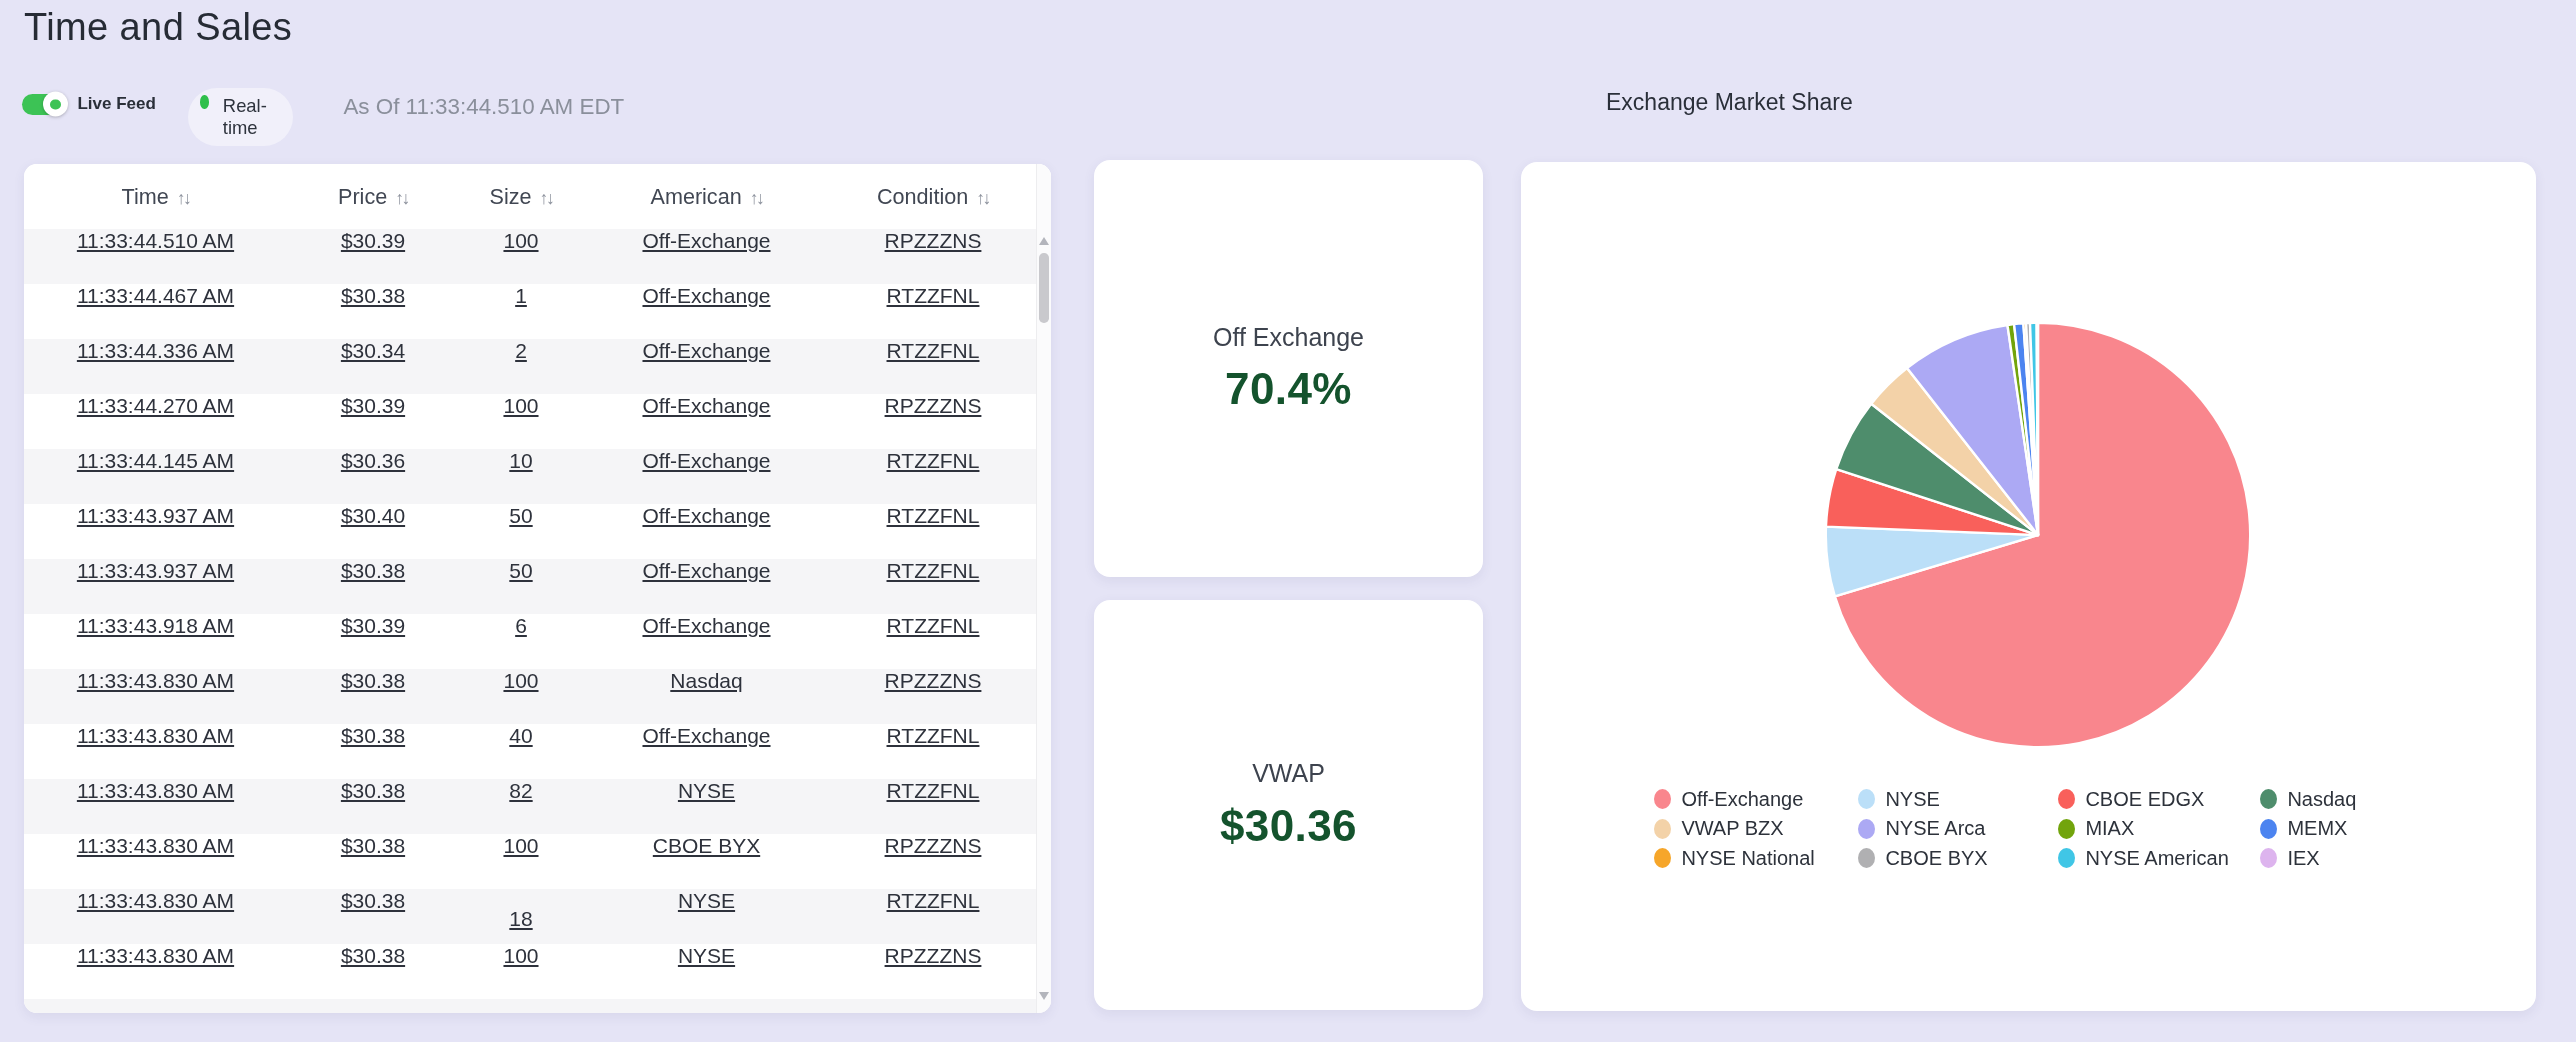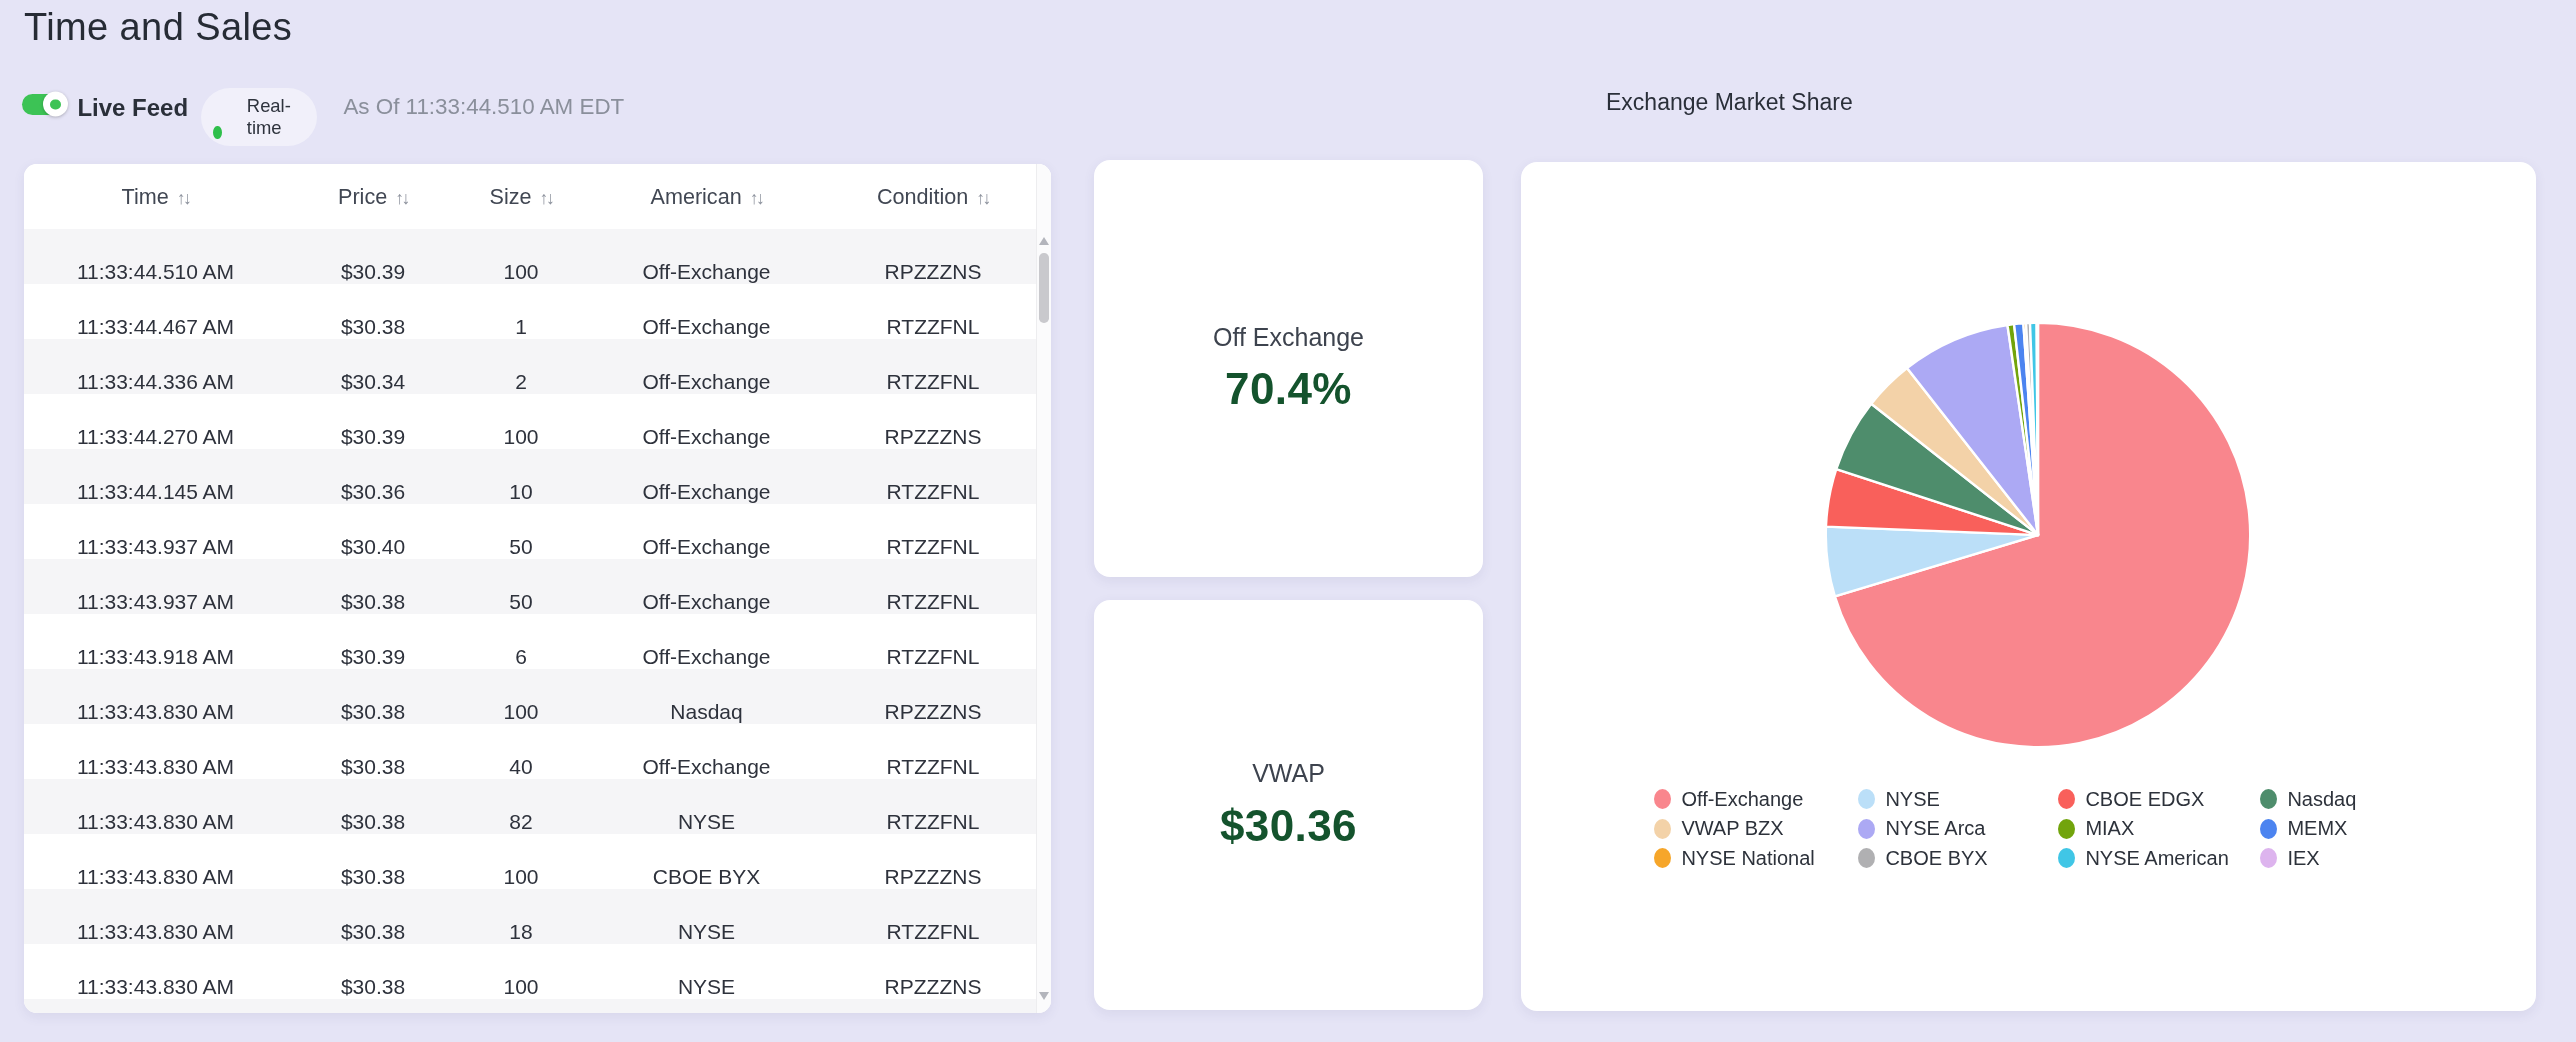--- a/index.html
+++ b/index.html
@@ -23,25 +23,25 @@
   }
   .toggle-knob {
     position:absolute; right:-0.8px; top:50%; transform:translateY(-50%);
     width:25px; height:25px; background:#fff; border-radius:50%;
     box-shadow:0 0.8px 3.2px rgba(0,0,0,0.25);
     display:flex; align-items:center; justify-content:center;
   }
   .toggle-knob-dot { width:10.4px; height:10.4px; border-radius:50%; background:#3CC355; }
   .live-feed-label {
     position:absolute; left:55px; top:5.6px;
-    font-size:24px; font-weight:700; color:#2A2F39; white-space:nowrap;
+    font-size:17px; font-weight:700; color:#2A2F39; white-space:nowrap;
   }
   .realtime-badge {
-    position:absolute; left:179px; top:0px;
-    display:flex; align-items:flex-end; gap:25px;
+    position:absolute; left:166px; top:0px;
+    display:flex; align-items:flex-start; gap:14px;
     background:rgba(255,255,255,0.45); border-radius:797px;
     padding:7.2px 21px 7.2px 12px;
   }
   .realtime-dot { width:13.6px; height:13.6px; border-radius:50%; background:#2FBF4B; }
   .realtime-label { font-size:18.4px; color:#2E333D; }
   .as-of { position:absolute; left:321px; top:6.4px; font-size:22.4px; color:#8A8F9B; white-space:nowrap; }
 
   .section-title {
     position:absolute; left:1606px; top:89px;
     font-size:23px; font-weight:500; color:#2A2F39;
@@ -52,21 +52,21 @@
     position:absolute; left:24px; top:164px; width:1027px; height:849px;
     background:#fff; border-radius:12.8px; overflow:hidden;
     box-shadow:0 3.2px 11.2px rgba(60,60,120,0.08);
   }
   .thead { display:flex; height:65px; align-items:center; background:#fff; }
   .th {
     display:flex; align-items:center; justify-content:center; gap:8px;
     font-size:21.6px; color:#414753; font-weight:500; cursor:pointer;
   }
   .sort-icon { font-size:17.6px; color:#8E939E; letter-spacing:-2.4px; margin-top:4px; }
-  .tr { display:flex; height:55px; align-items:flex-end; }
+  .tr { display:flex; height:55px; align-items:flex-start;text-decoration:underline; }
   .tr.shaded { background:#F5F5F7; }
   .td { font-size:21px; color:#2E323C; text-align:center; }
 
   .scrollbar {
     position:absolute; top:0; right:0; bottom:0; width:15px;
     background:#FBFBFC; border-left:0.8px solid #EDEDEF;
   }
   .sb-up {
     position:absolute; top:73px; left:50%; transform:translateX(-50%);
     width:0; height:0; border-left:5.6px solid transparent; border-right:5.6px solid transparent;

